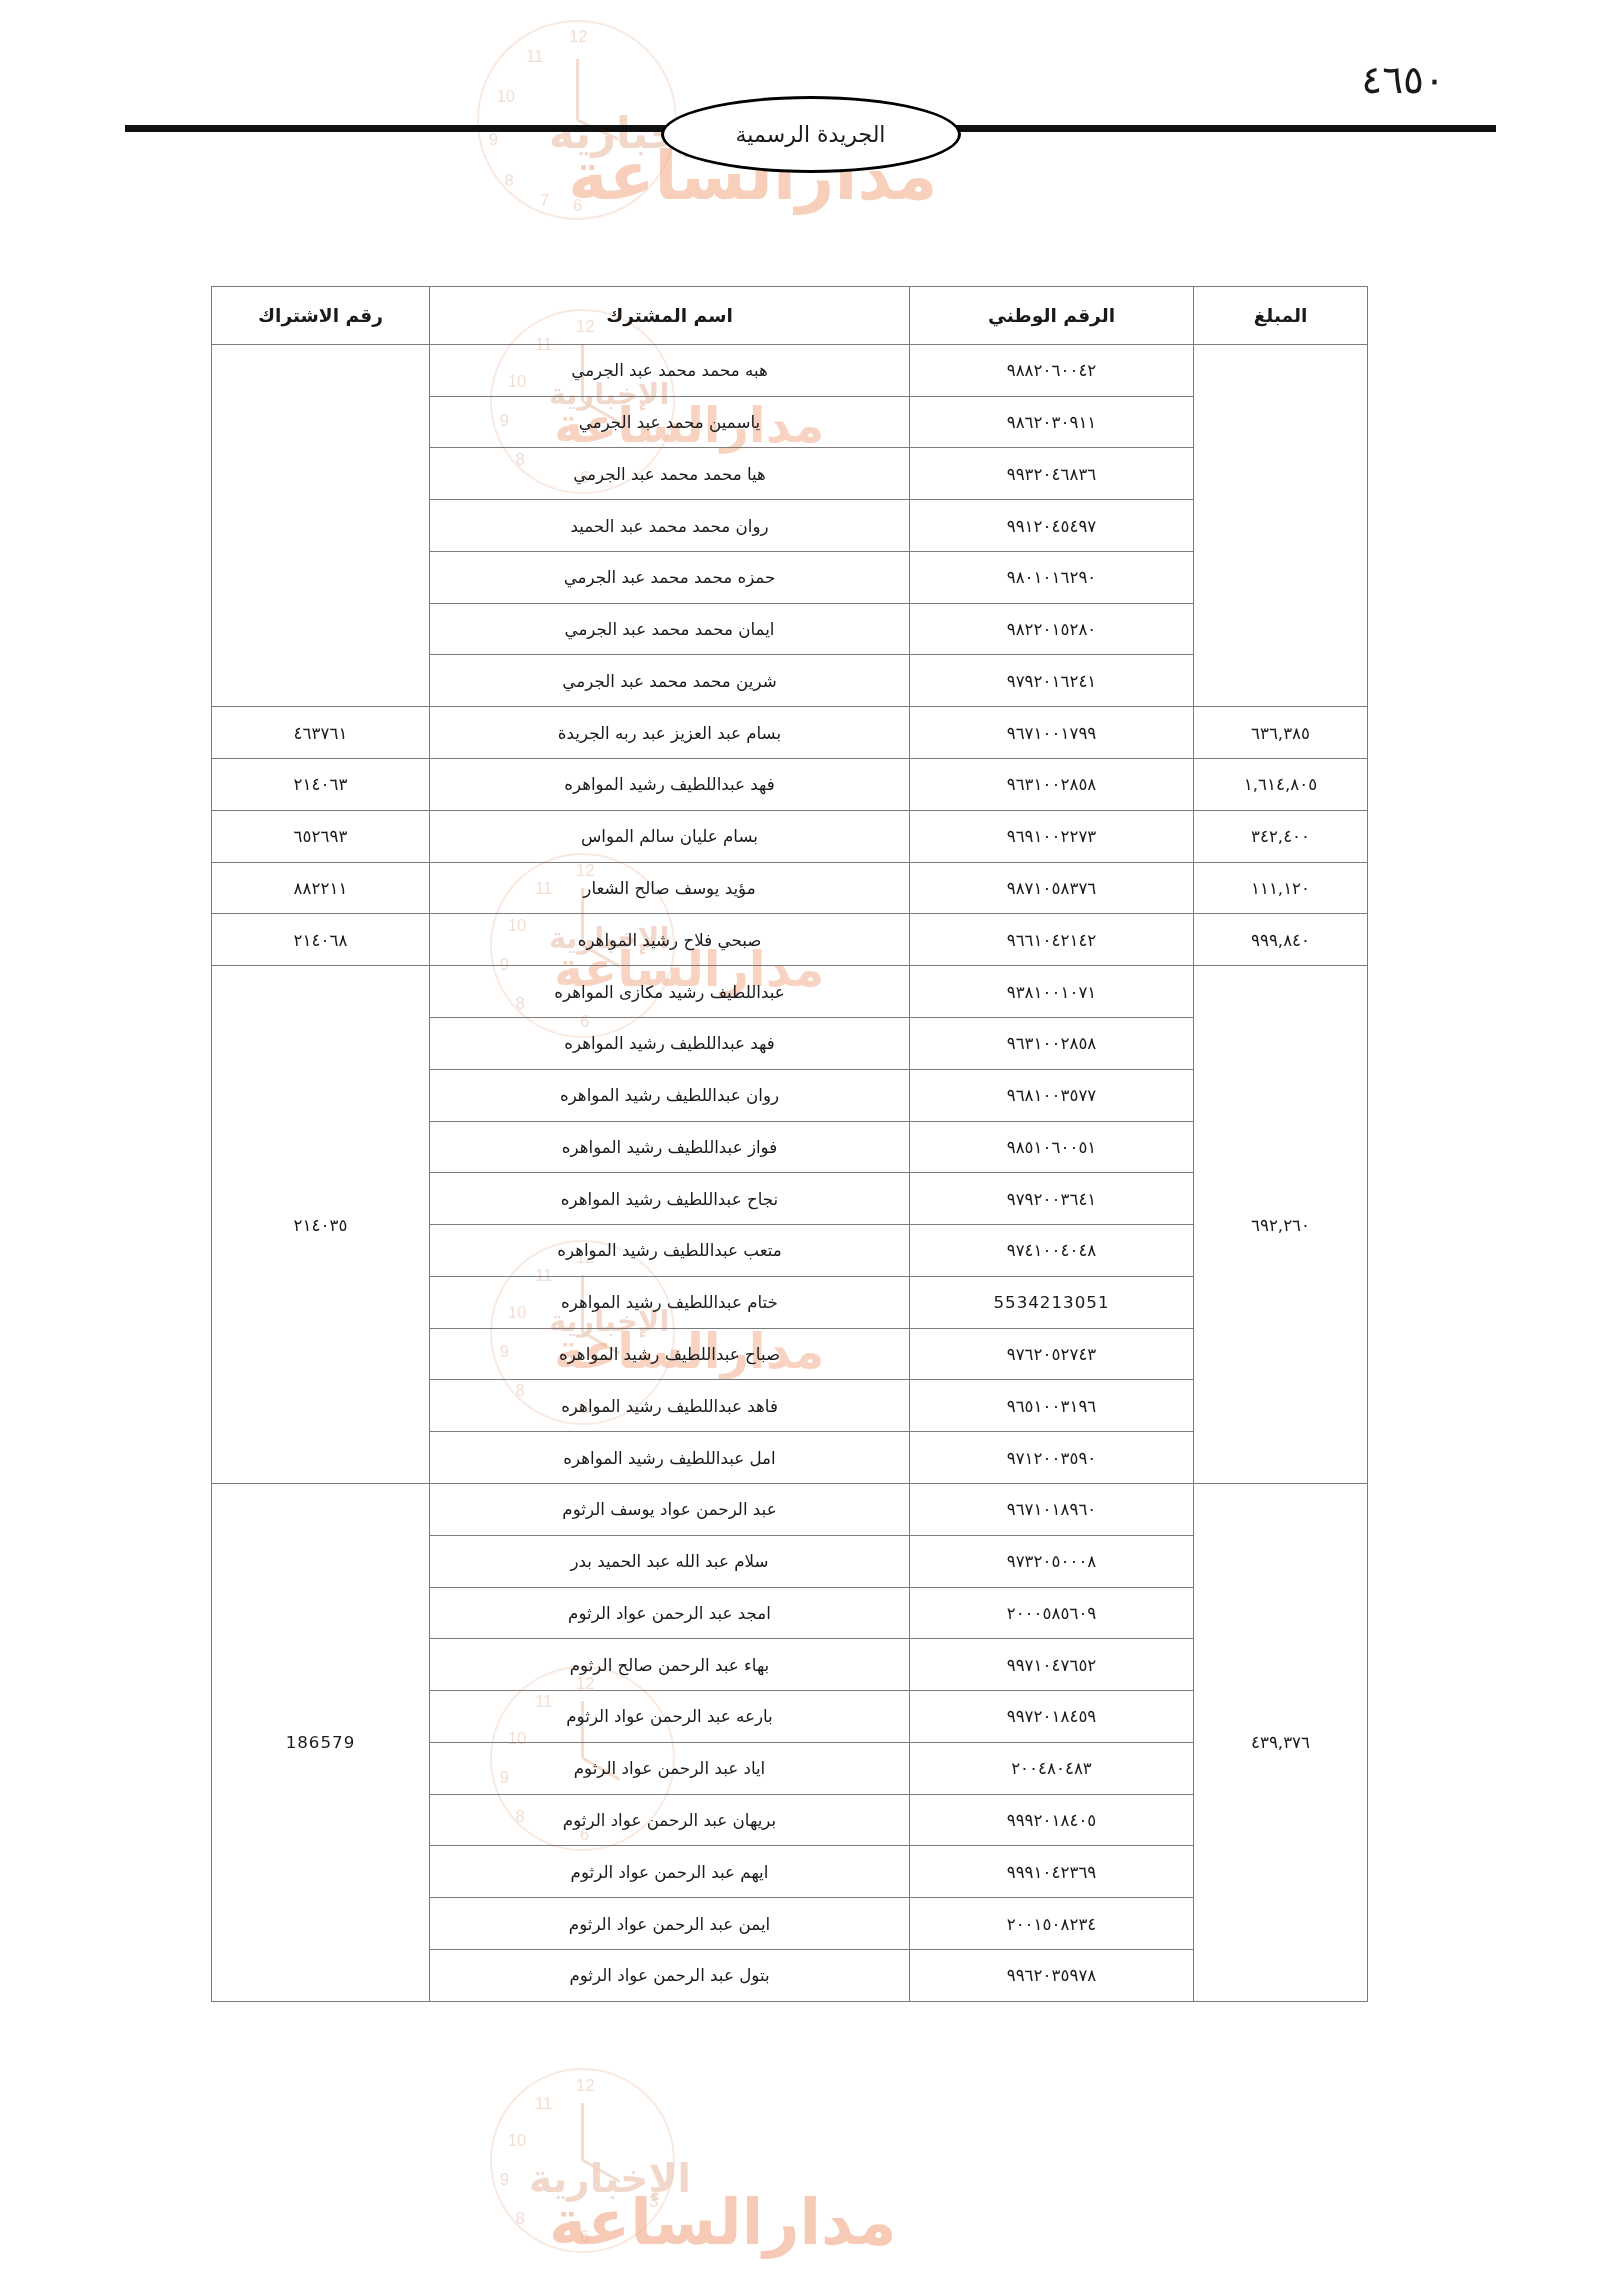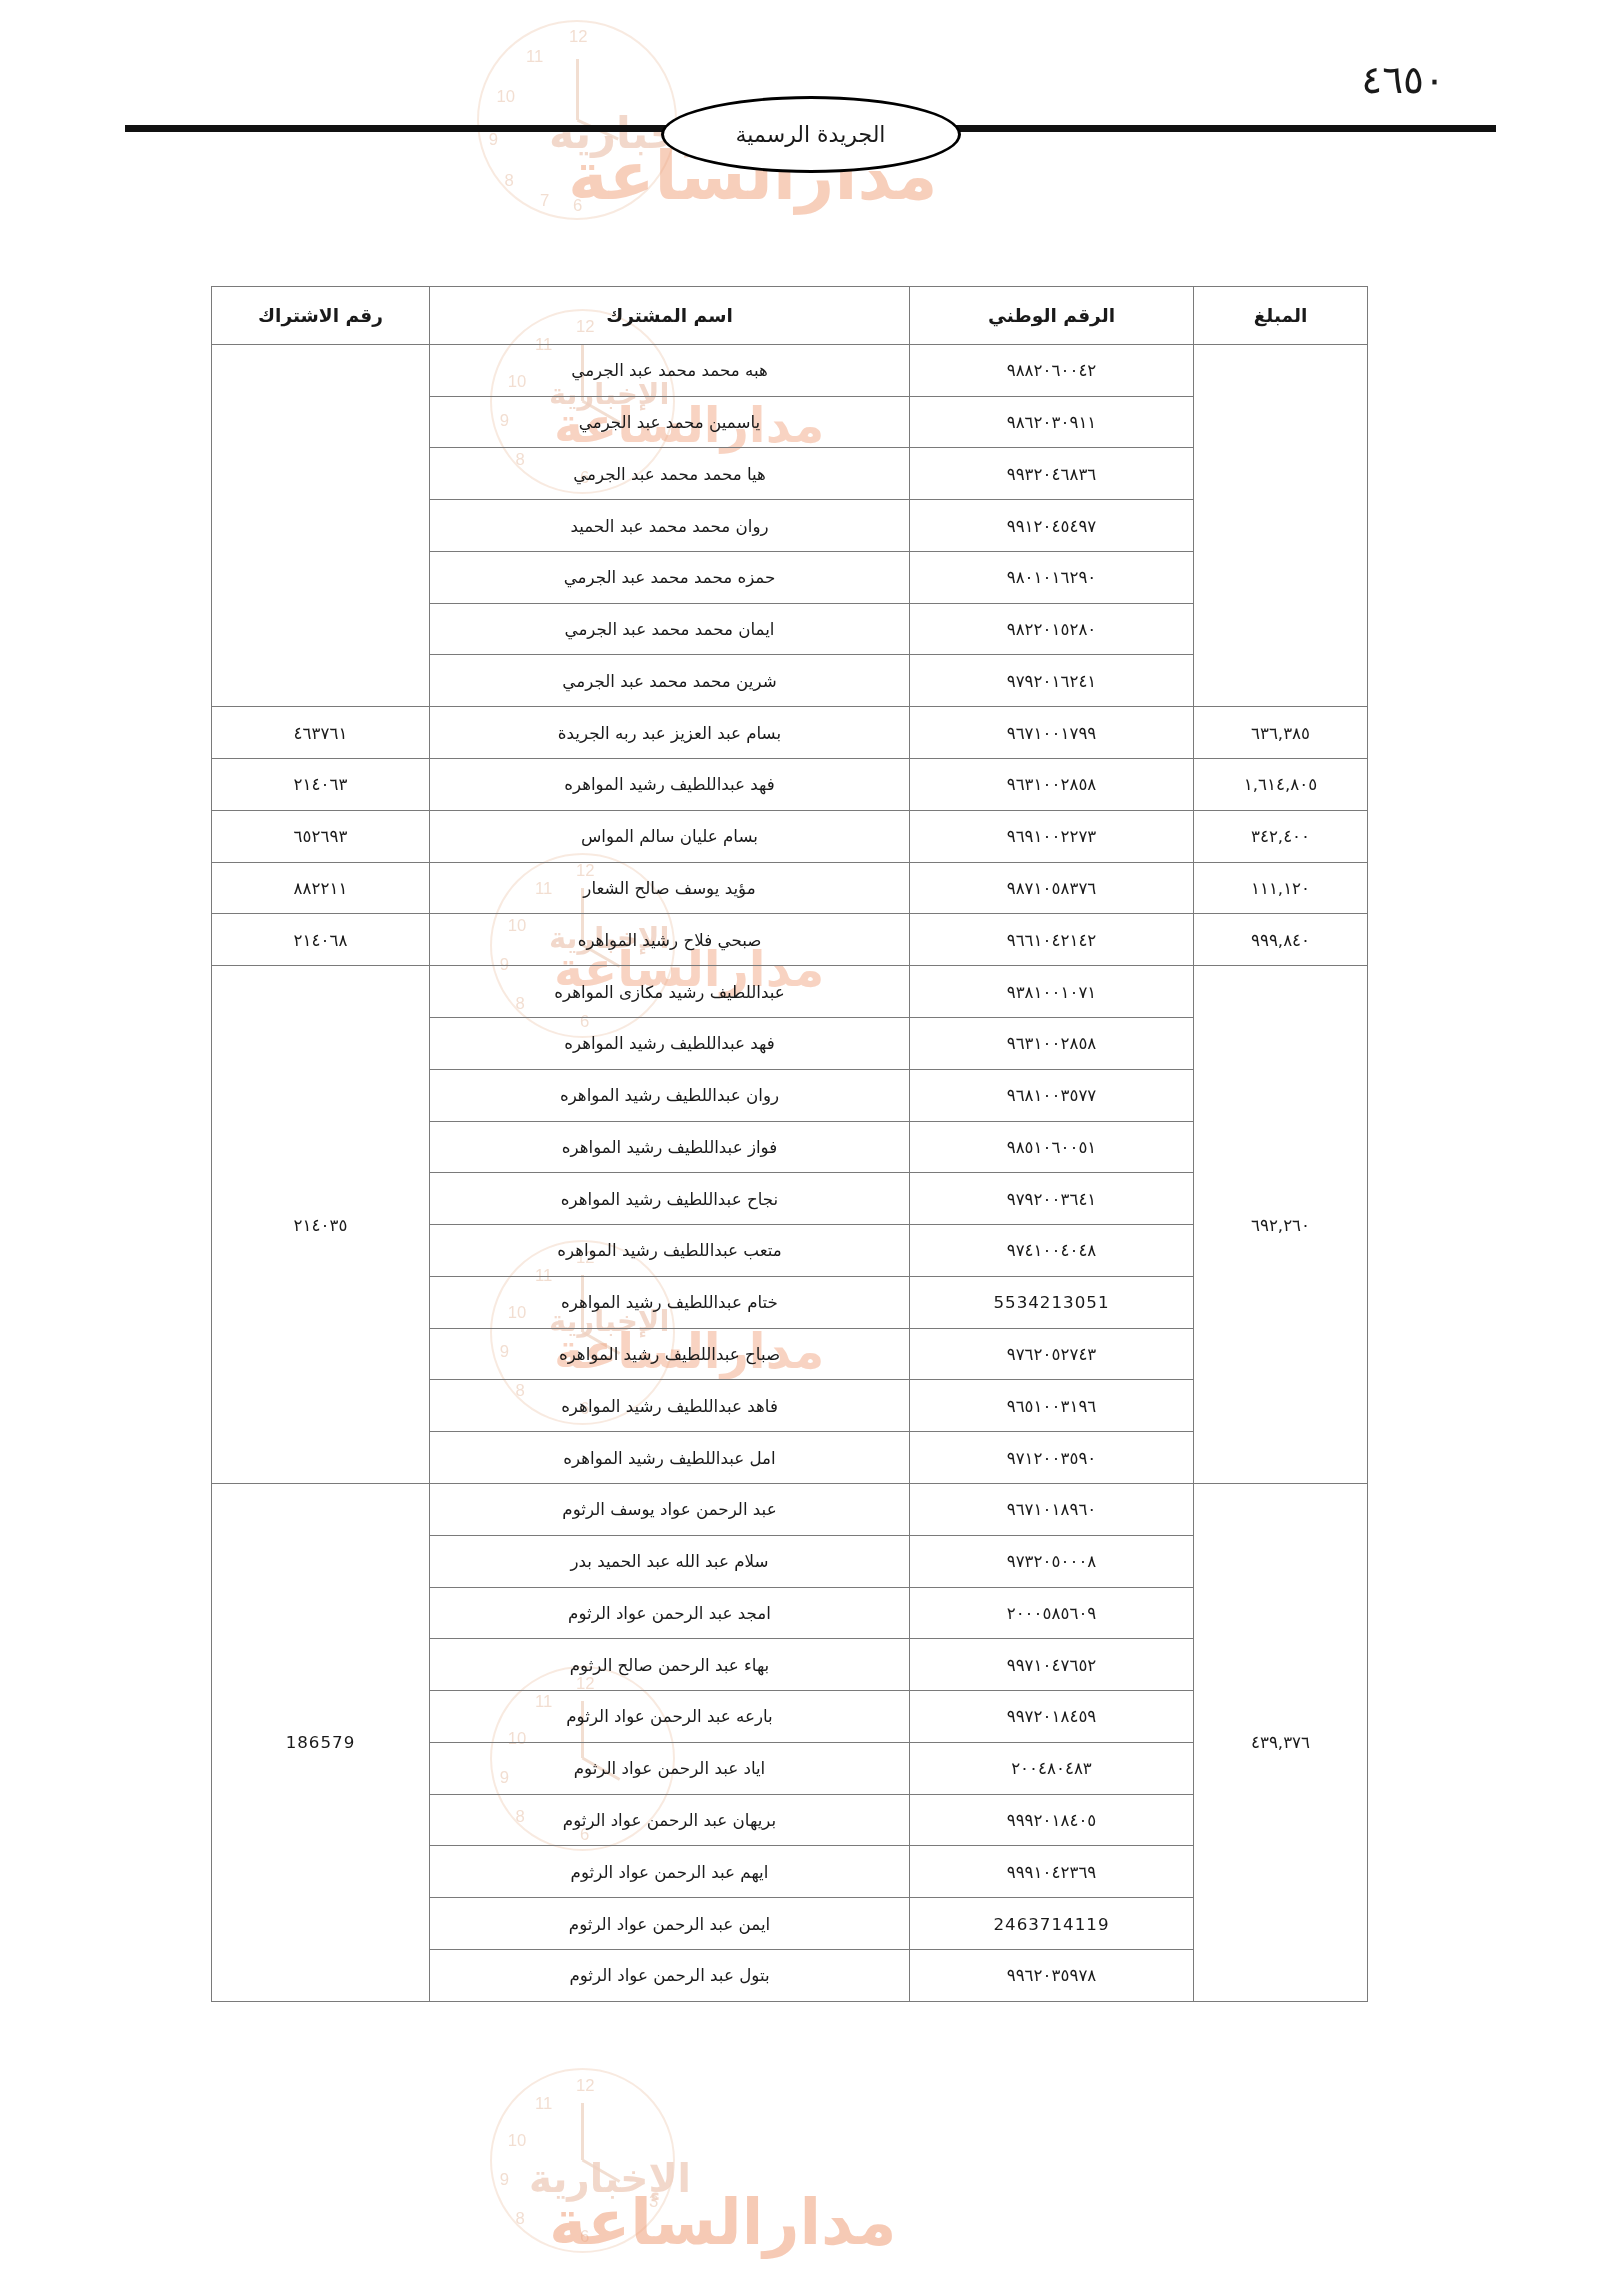--- a/index.html
+++ b/index.html
@@ -367,21 +367,21 @@
         </tr>
         <tr>
           <td class="num">٩٩٩٢٠١٨٤٠٥</td>
           <td class="name-cell">بريهان عبد الرحمن عواد الرثوم</td>
         </tr>
         <tr>
           <td class="num">٩٩٩١٠٤٢٣٦٩</td>
           <td class="name-cell">ايهم عبد الرحمن عواد الرثوم</td>
         </tr>
         <tr>
-          <td class="num">2463714119</td>
+          <td class="num">٢٠٠١٥٠٨٢٣٤</td>
           <td class="name-cell">ايمن عبد الرحمن عواد الرثوم</td>
         </tr>
         <tr>
           <td class="num">٩٩٦٢٠٣٥٩٧٨</td>
           <td class="name-cell">بتول عبد الرحمن عواد الرثوم</td>
         </tr>
       </tbody>
   </table>
 </div>
 

